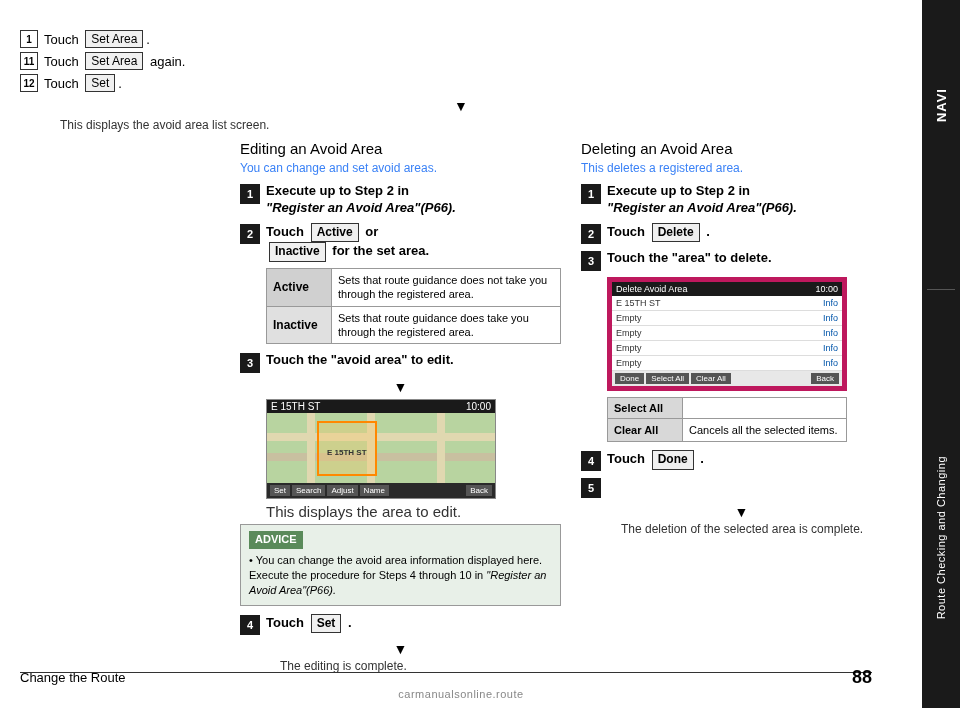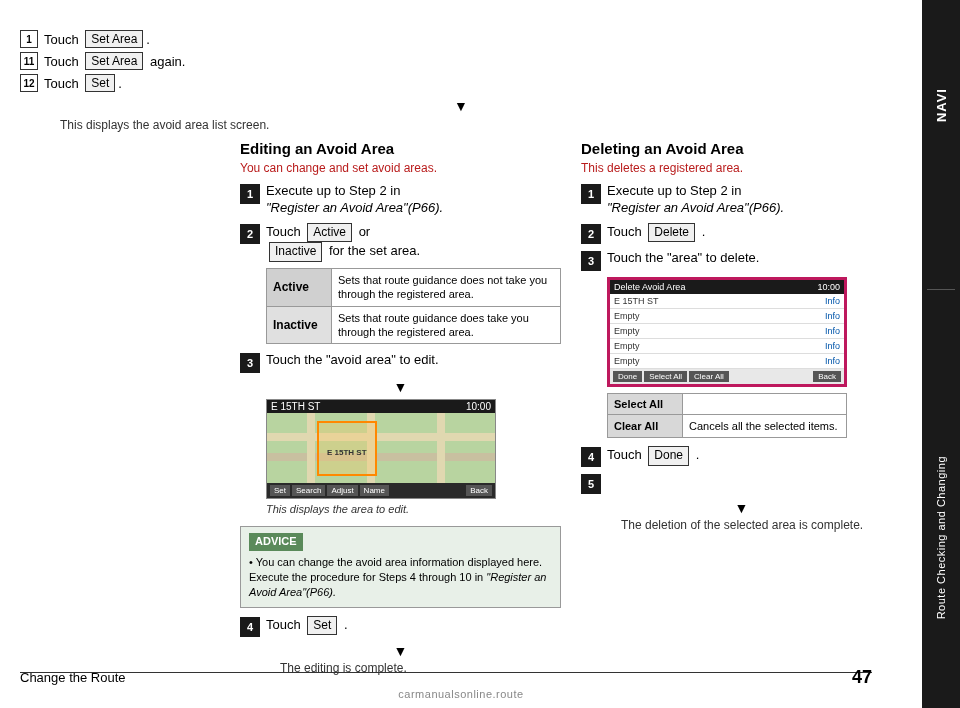--- a/index.html
+++ b/index.html
@@ -132,27 +132,27 @@
     }
 
     
     .col-right {
       flex: 1;
       max-width: 330px;
     }
 
     .section-title {
       font-size: 15px;
-      font-weight: bold;
+      font-weight: normal;
       margin-bottom: 4px;
     }
 
     .section-subtitle {
       font-size: 12px;
-      color: #b91c1c;
+      color: #3b82f6;
       margin-bottom: 8px;
     }
 
     .numbered-step {
       display: flex;
       align-items: flex-start;
       margin-bottom: 6px;
     }
 
     .step-circle {
@@ -169,21 +169,21 @@
       margin-right: 6px;
       margin-top: 1px;
     }
 
     .step-content {
       flex: 1;
     }
 
     .step-instruction {
       font-size: 13px;
-      font-weight: normal;
+      font-weight: bold;
       line-height: 1.3;
     }
 
     .step-italic {
       font-style: italic;
     }
 
     
     .active-inactive-table {
       border: 1px solid #999;
@@ -281,24 +281,23 @@
 
     .map-btn {
       background: #555;
       color: #fff;
       font-size: 8px;
       padding: 1px 4px;
       border: none;
     }
 
     .map-caption {
-      font-size: 11px;
-      margin: 4px 0 11px 26px;
+      font-size: 15px;
+      margin: 4px 0 4px 26px;
       color: #333;
-      font-style: italic;
     }
 
     
     .advice-box {
       background: #e8f0e8;
       border: 1px solid #999;
       padding: 6px 8px;
       margin: 4px 0 8px 0;
       font-size: 11px;
       line-height: 1.4;
@@ -320,21 +319,21 @@
     }
 
     .italic-text {
       font-style: italic;
     }
 
     
     .delete-screen {
       margin: 4px 0 4px 26px;
       width: 240px;
-      border: 3px solid #be185d;
+      border: 5px solid #be185d;
       font-size: 10px;
     }
 
     .delete-screen-header {
       background: #1a1a1a;
       color: #fff;
       display: flex;
       justify-content: space-between;
       padding: 2px 4px;
       font-size: 9px;
@@ -680,21 +679,21 @@
 
         <div class="down-arrow">▼</div>
         <div class="step-desc">The deletion of the selected area is complete.</div>
       </div>
 
     </div>
 
     <div class="bottom-line"></div>
     <div class="bottom-bar">
       <span>Change the Route</span>
-      <span class="page-num">47</span>
+      <span class="page-num">88</span>
     </div>
     <div class="watermark">carmanualsonline.route</div>
   </div>
 
   <div class="right-sidebar">
     <div class="sidebar-navi">NAVI</div>
     <div class="sidebar-divider"></div>
     <div class="sidebar-route">Route Checking and Changing</div>
   </div>
 

